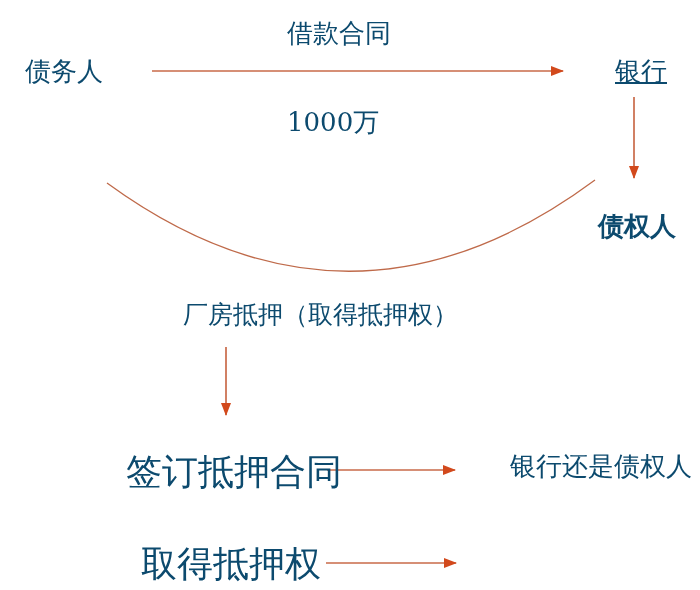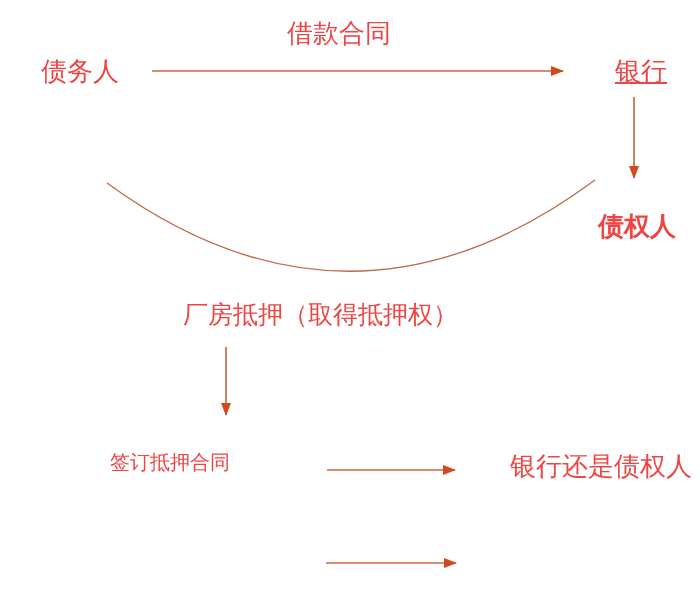--- a/index.html
+++ b/index.html
@@ -21,24 +21,25 @@
     left: 0;
     top: 0;
     width: 700px;
     height: 590px;
   }
   .label {
     position: absolute;
     font-size: 26px;
     line-height: 1.15;
     white-space: nowrap;
-    color: #ef4444;
+    color: #0c4a6e;
   }
   .label.big {
-    font-size: 20px;
+    font-size: 36px;
+    margin-left: 16px;
   }
 </style>
 </head>
 <body>
 
 <div class="canvas">
 
   <svg class="arrow-layer" width="700" height="590" viewBox="0 0 700 590" xmlns="http://www.w3.org/2000/svg">
     <defs>
       <marker id="ah" markerUnits="userSpaceOnUse" markerWidth="14" markerHeight="11" refX="12" refY="5" orient="auto">
@@ -54,28 +55,30 @@
 
     <line x1="226" y1="347" x2="226" y2="415" stroke="#c96a49" stroke-width="1.7" marker-end="url(#ah)"></line>
 
     <line x1="327" y1="470" x2="455" y2="470" stroke="#c96a49" stroke-width="1.5" marker-end="url(#ah)"></line>
 
     <line x1="326" y1="563" x2="456" y2="563" stroke="#c96a49" stroke-width="1.5" marker-end="url(#ah)"></line>
   </svg>
 
   <div class="label" style="left:287px; top:19px;">借款合同</div>
 
-  <div class="label" style="left:25px; top:57px;margin-left:16px;">债务人</div>
+  <div class="label" style="left:25px; top:57px;">债务人</div>
 
   <div class="label" style="left:615px; top:57px;text-decoration:underline;">银行</div>
 
+  <div class="label" style="left:287px; top:108px;">1000万</div>
 
   <div class="label" style="left:598px; top:212px;font-weight:bold;">债权人</div>
 
   <div class="label" style="left:183px; top:301px; font-size:25px;">厂房抵押（取得抵押权）</div>
 
   <div class="label big" style="left:110px; top:451px;">签订抵押合同</div>
 
   <div class="label" style="left:510px; top:452px;">银行还是债权人</div>
 
+  <div class="label big" style="left:125px; top:543px;">取得抵押权</div>
 
 
 </div>
 
 </body></html>

